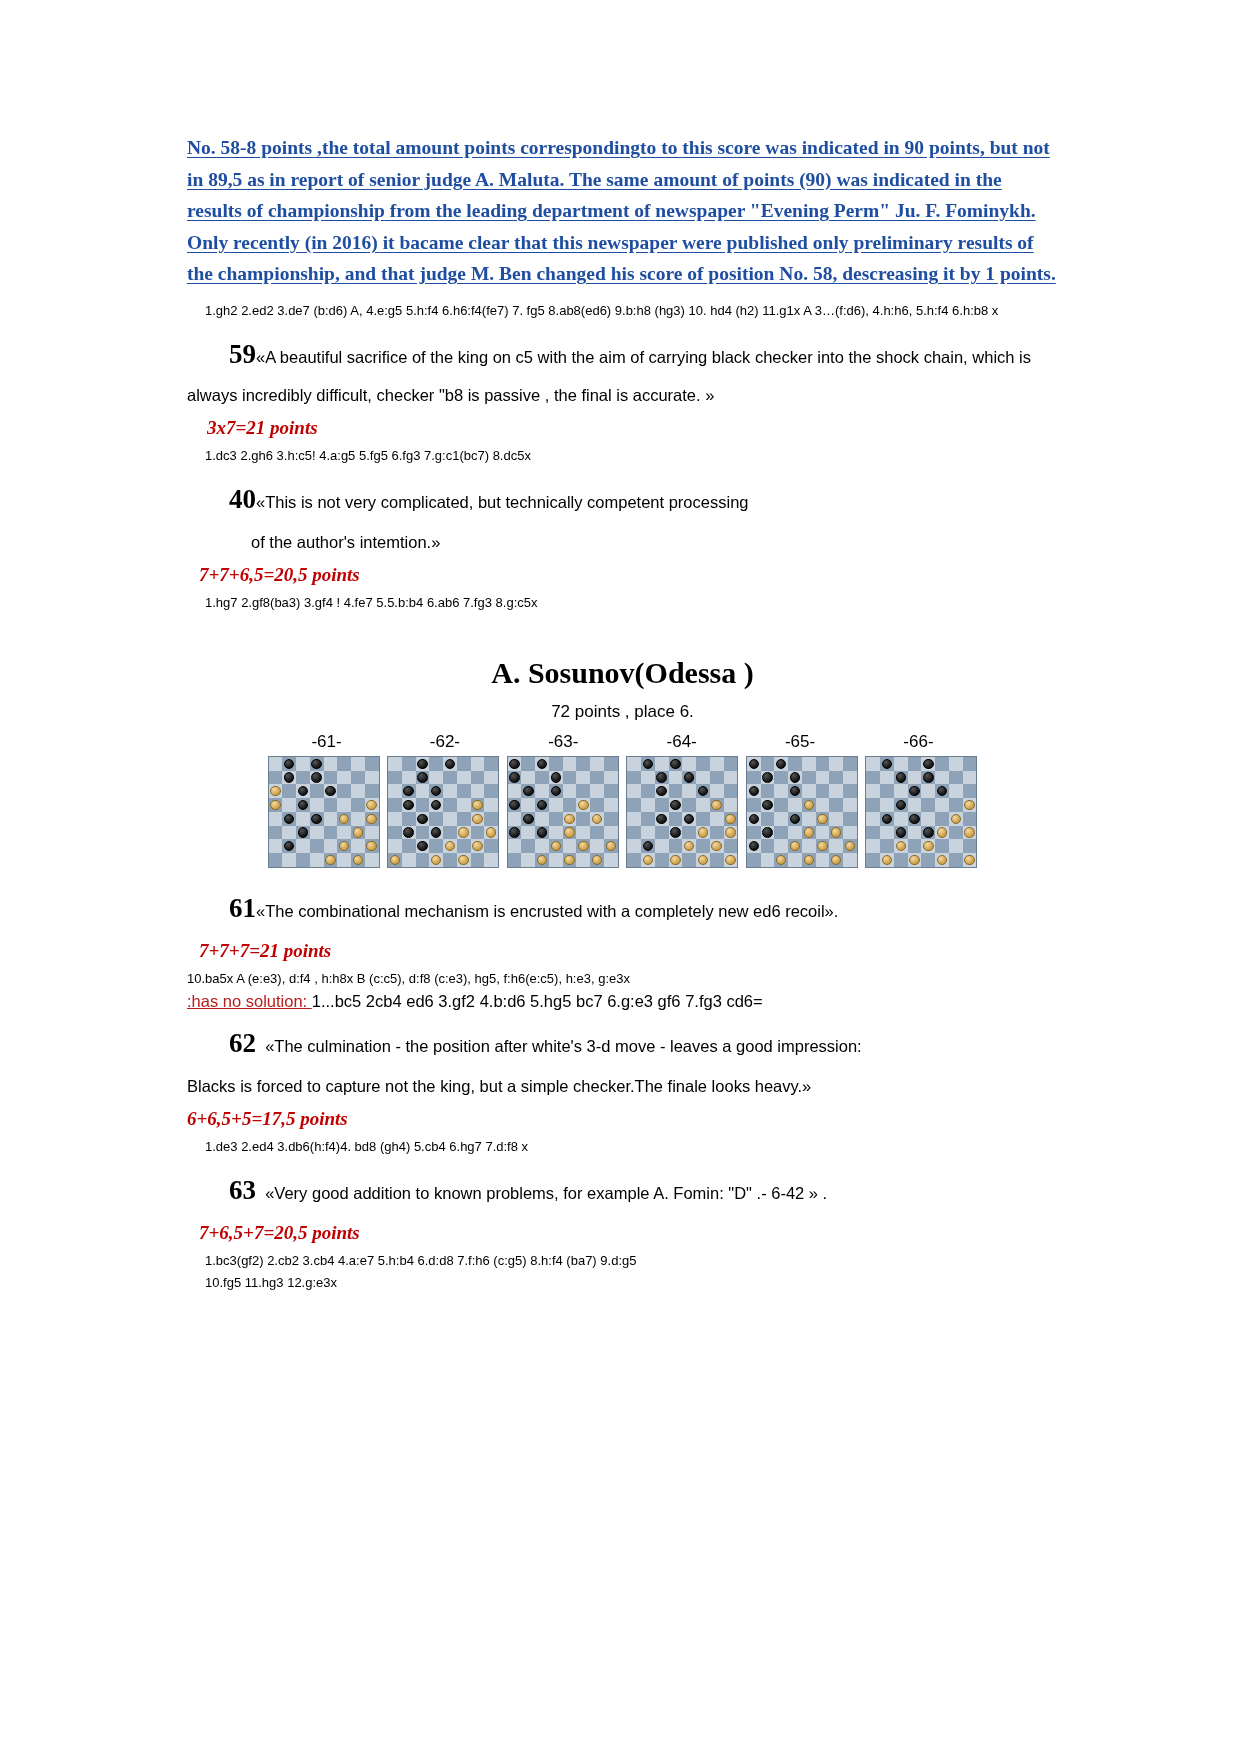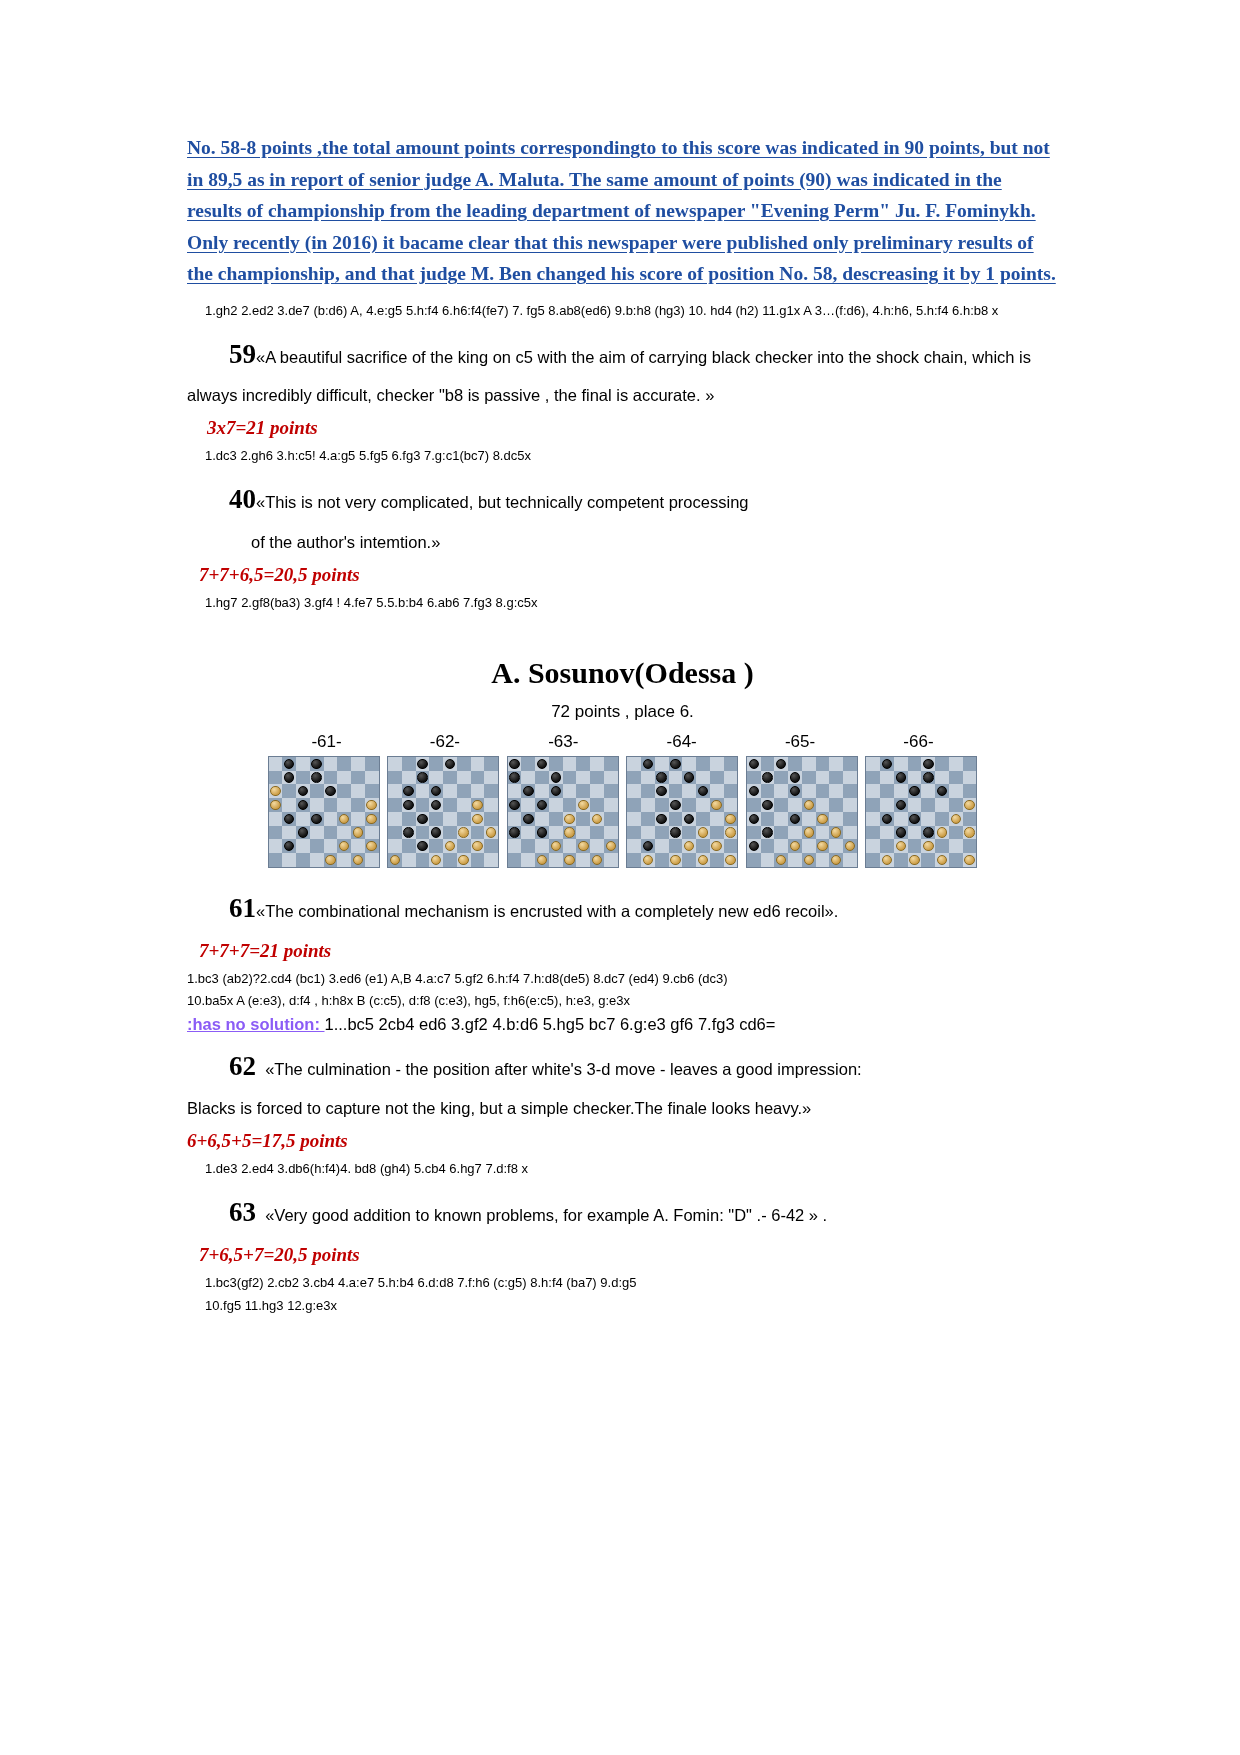--- a/index.html
+++ b/index.html
@@ -127,22 +127,22 @@
   }
   .p-white {
     background: radial-gradient(circle at 35% 30%, #f3d9a0 0%, #c99a42 75%);
     border: 1px solid #8a6a22;
   }
   .nosol {
     font-size: 16.5px;
     margin: 2px 0 2px 0;
   }
   .nosol u {
-    color: #8b5cf6;
-    font-weight: bold;
+    color: #b91c1c;
+    font-weight: normal;
   }
   .tight { margin-top: 0; margin-bottom: 0; }
   .ml0 { margin-left: 0; }
 </style>
 </head>
 <body>
 
 <div class="page">
   <div class="content">
 
@@ -827,21 +827,20 @@
           </div>
         </div>
     </div>
 
     <p class="comment">
       <span class="num num-pad">61</span><span>«The combinational  mechanism is encrusted with a completely new ed6 recoil».</span>
     </p>
 
     <p class="points p2">7+7+7=21 points</p>
 
-    <p class="moves ml0 tight">1.bc3 (ab2)?2.cd4 (bc1) 3.ed6 (e1) A,B 4.a:c7 5.gf2 6.h:f4 7.h:d8(de5) 8.dc7 (ed4) 9.cb6 (dc3)</p>
     <p class="moves ml0 tight">10.ba5x A (e:e3), d:f4 , h:h8x B (c:c5), d:f8 (c:e3), hg5, f:h6(e:c5), h:e3, g:e3x</p>
 
     <p class="nosol">
       <u>:has no solution: </u><span>1...bc5 2cb4 ed6 3.gf2 4.b:d6 5.hg5 bc7 6.g:e3 gf6 7.fg3 cd6=</span>
     </p>
 
     <p class="comment">
       <span class="num num-pad">62</span>&nbsp;&nbsp;<span>«The culmination - the position after white's 3-d move - leaves a good impression:</span>
     </p>
     <p class="comment ml0" style="margin-top:0">Blacks is forced to capture not the king, but a simple checker.The finale looks heavy.»</p>

